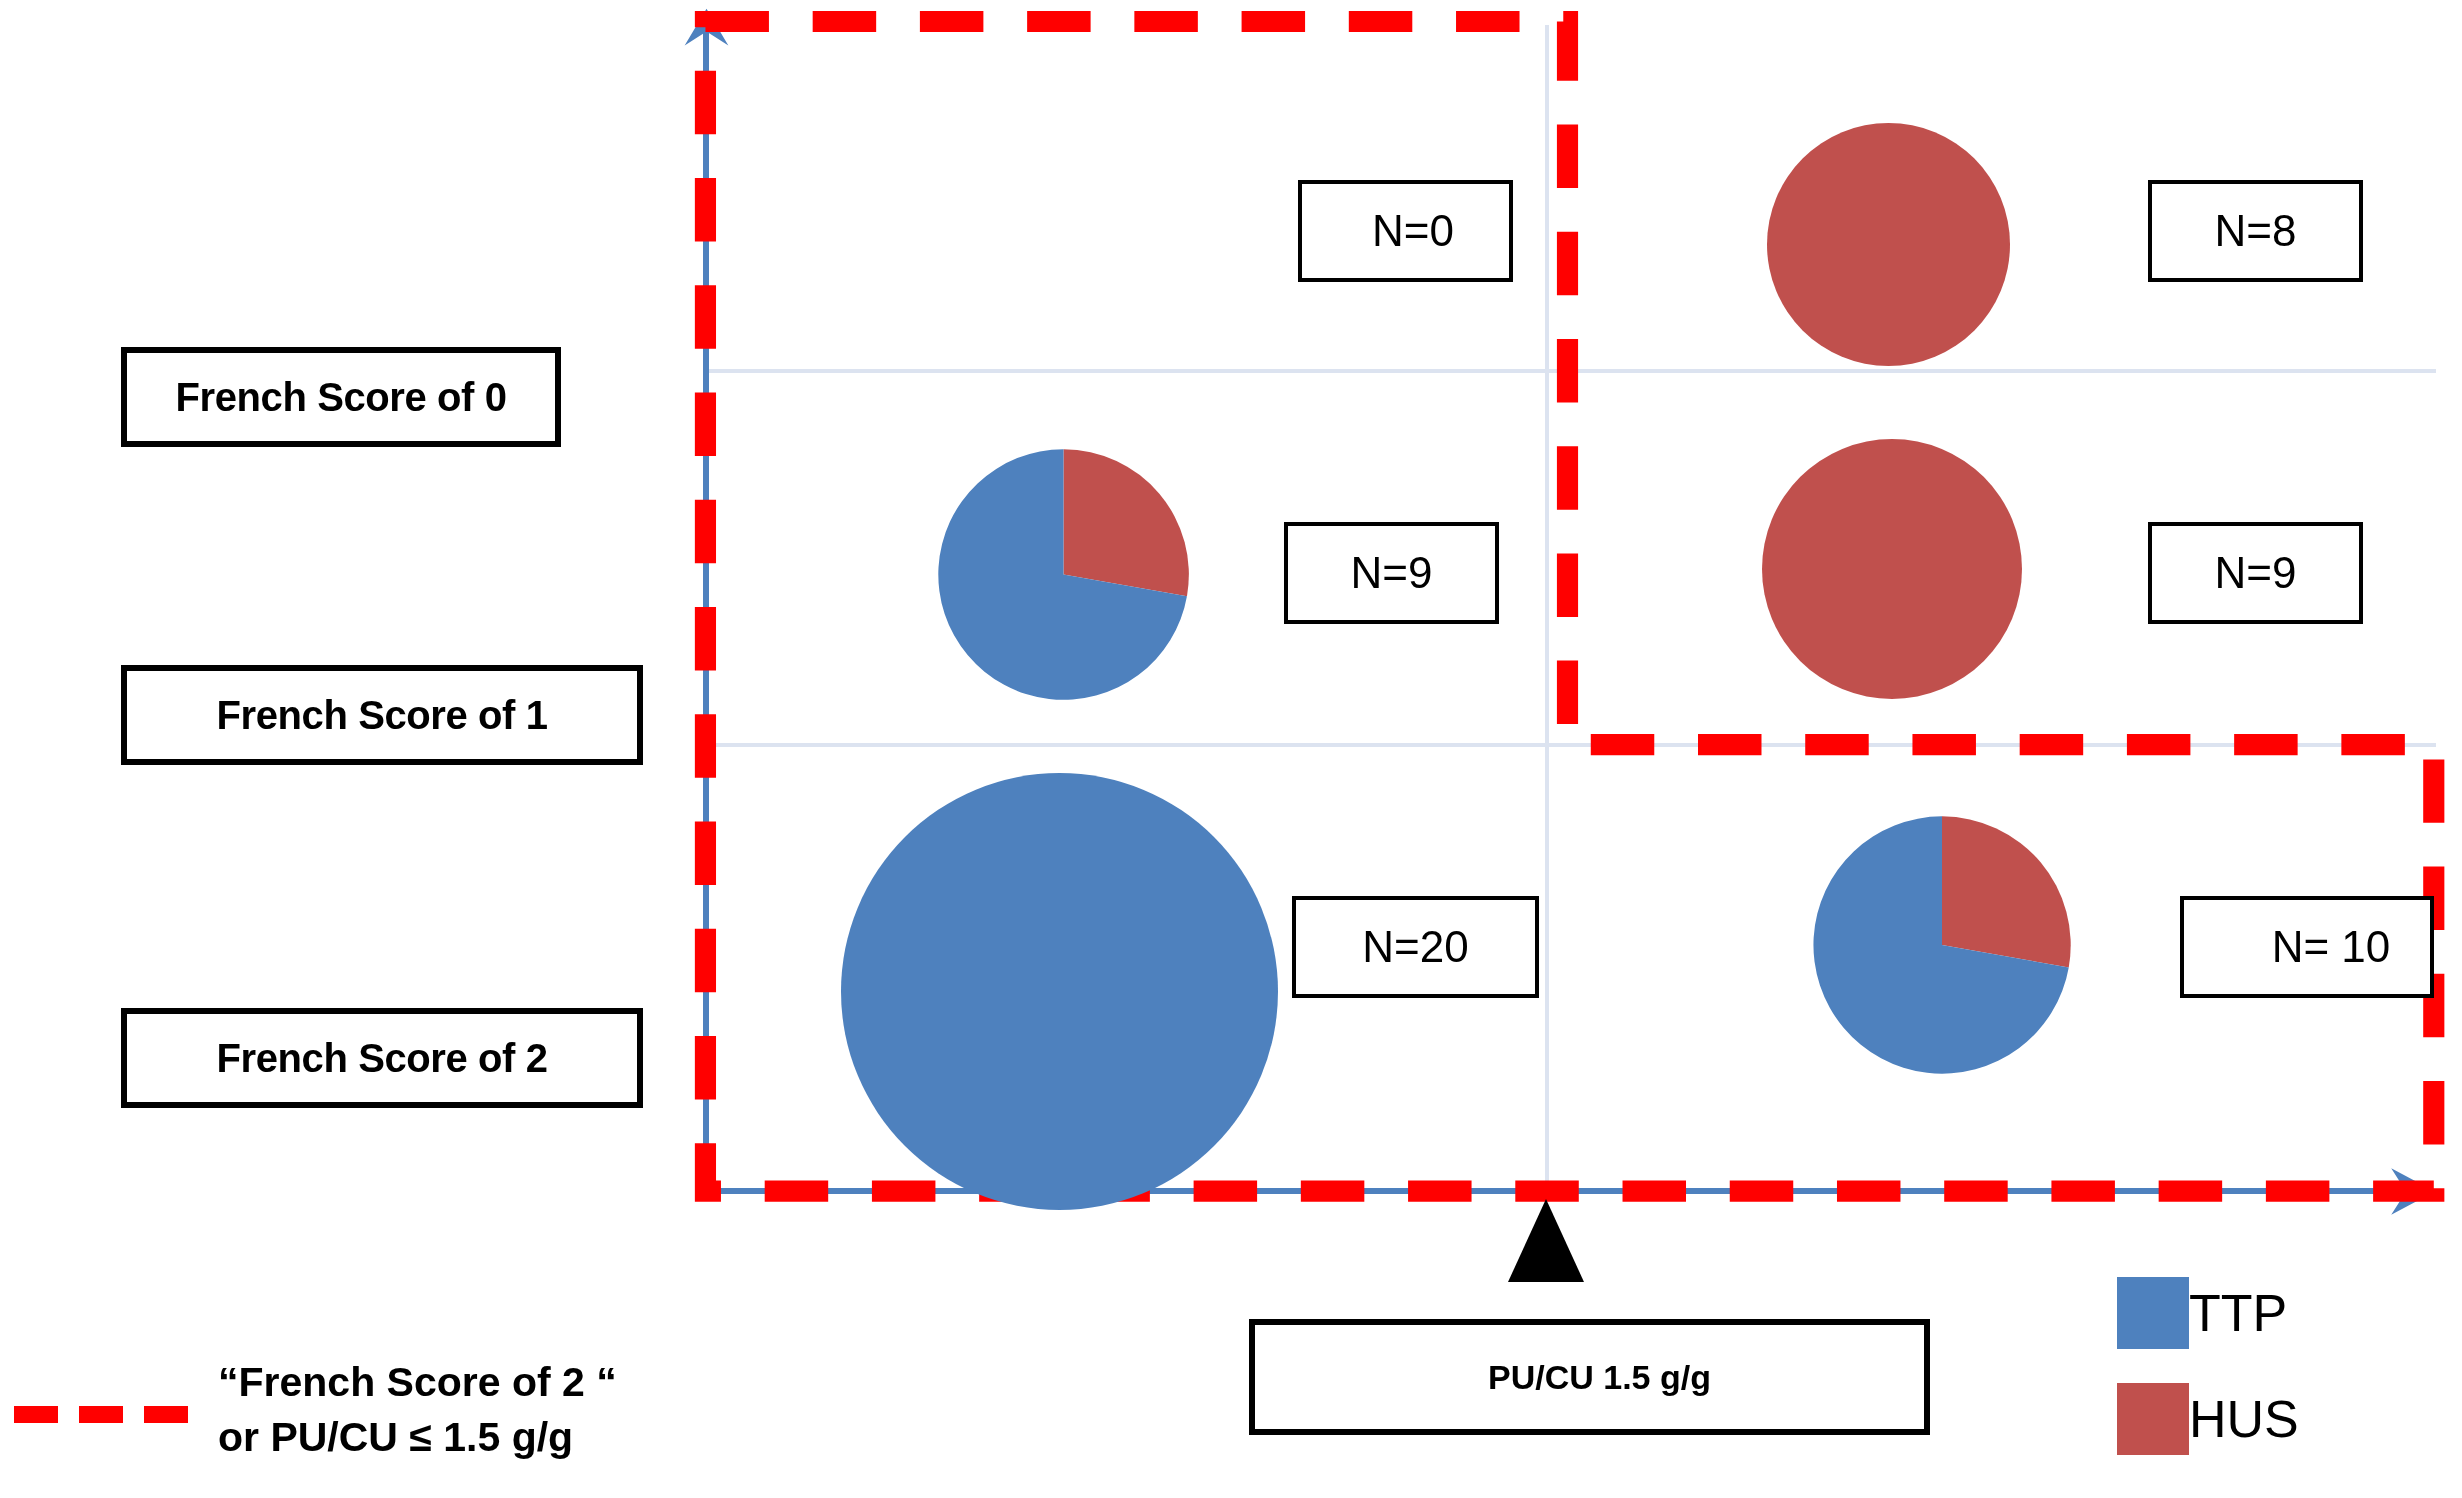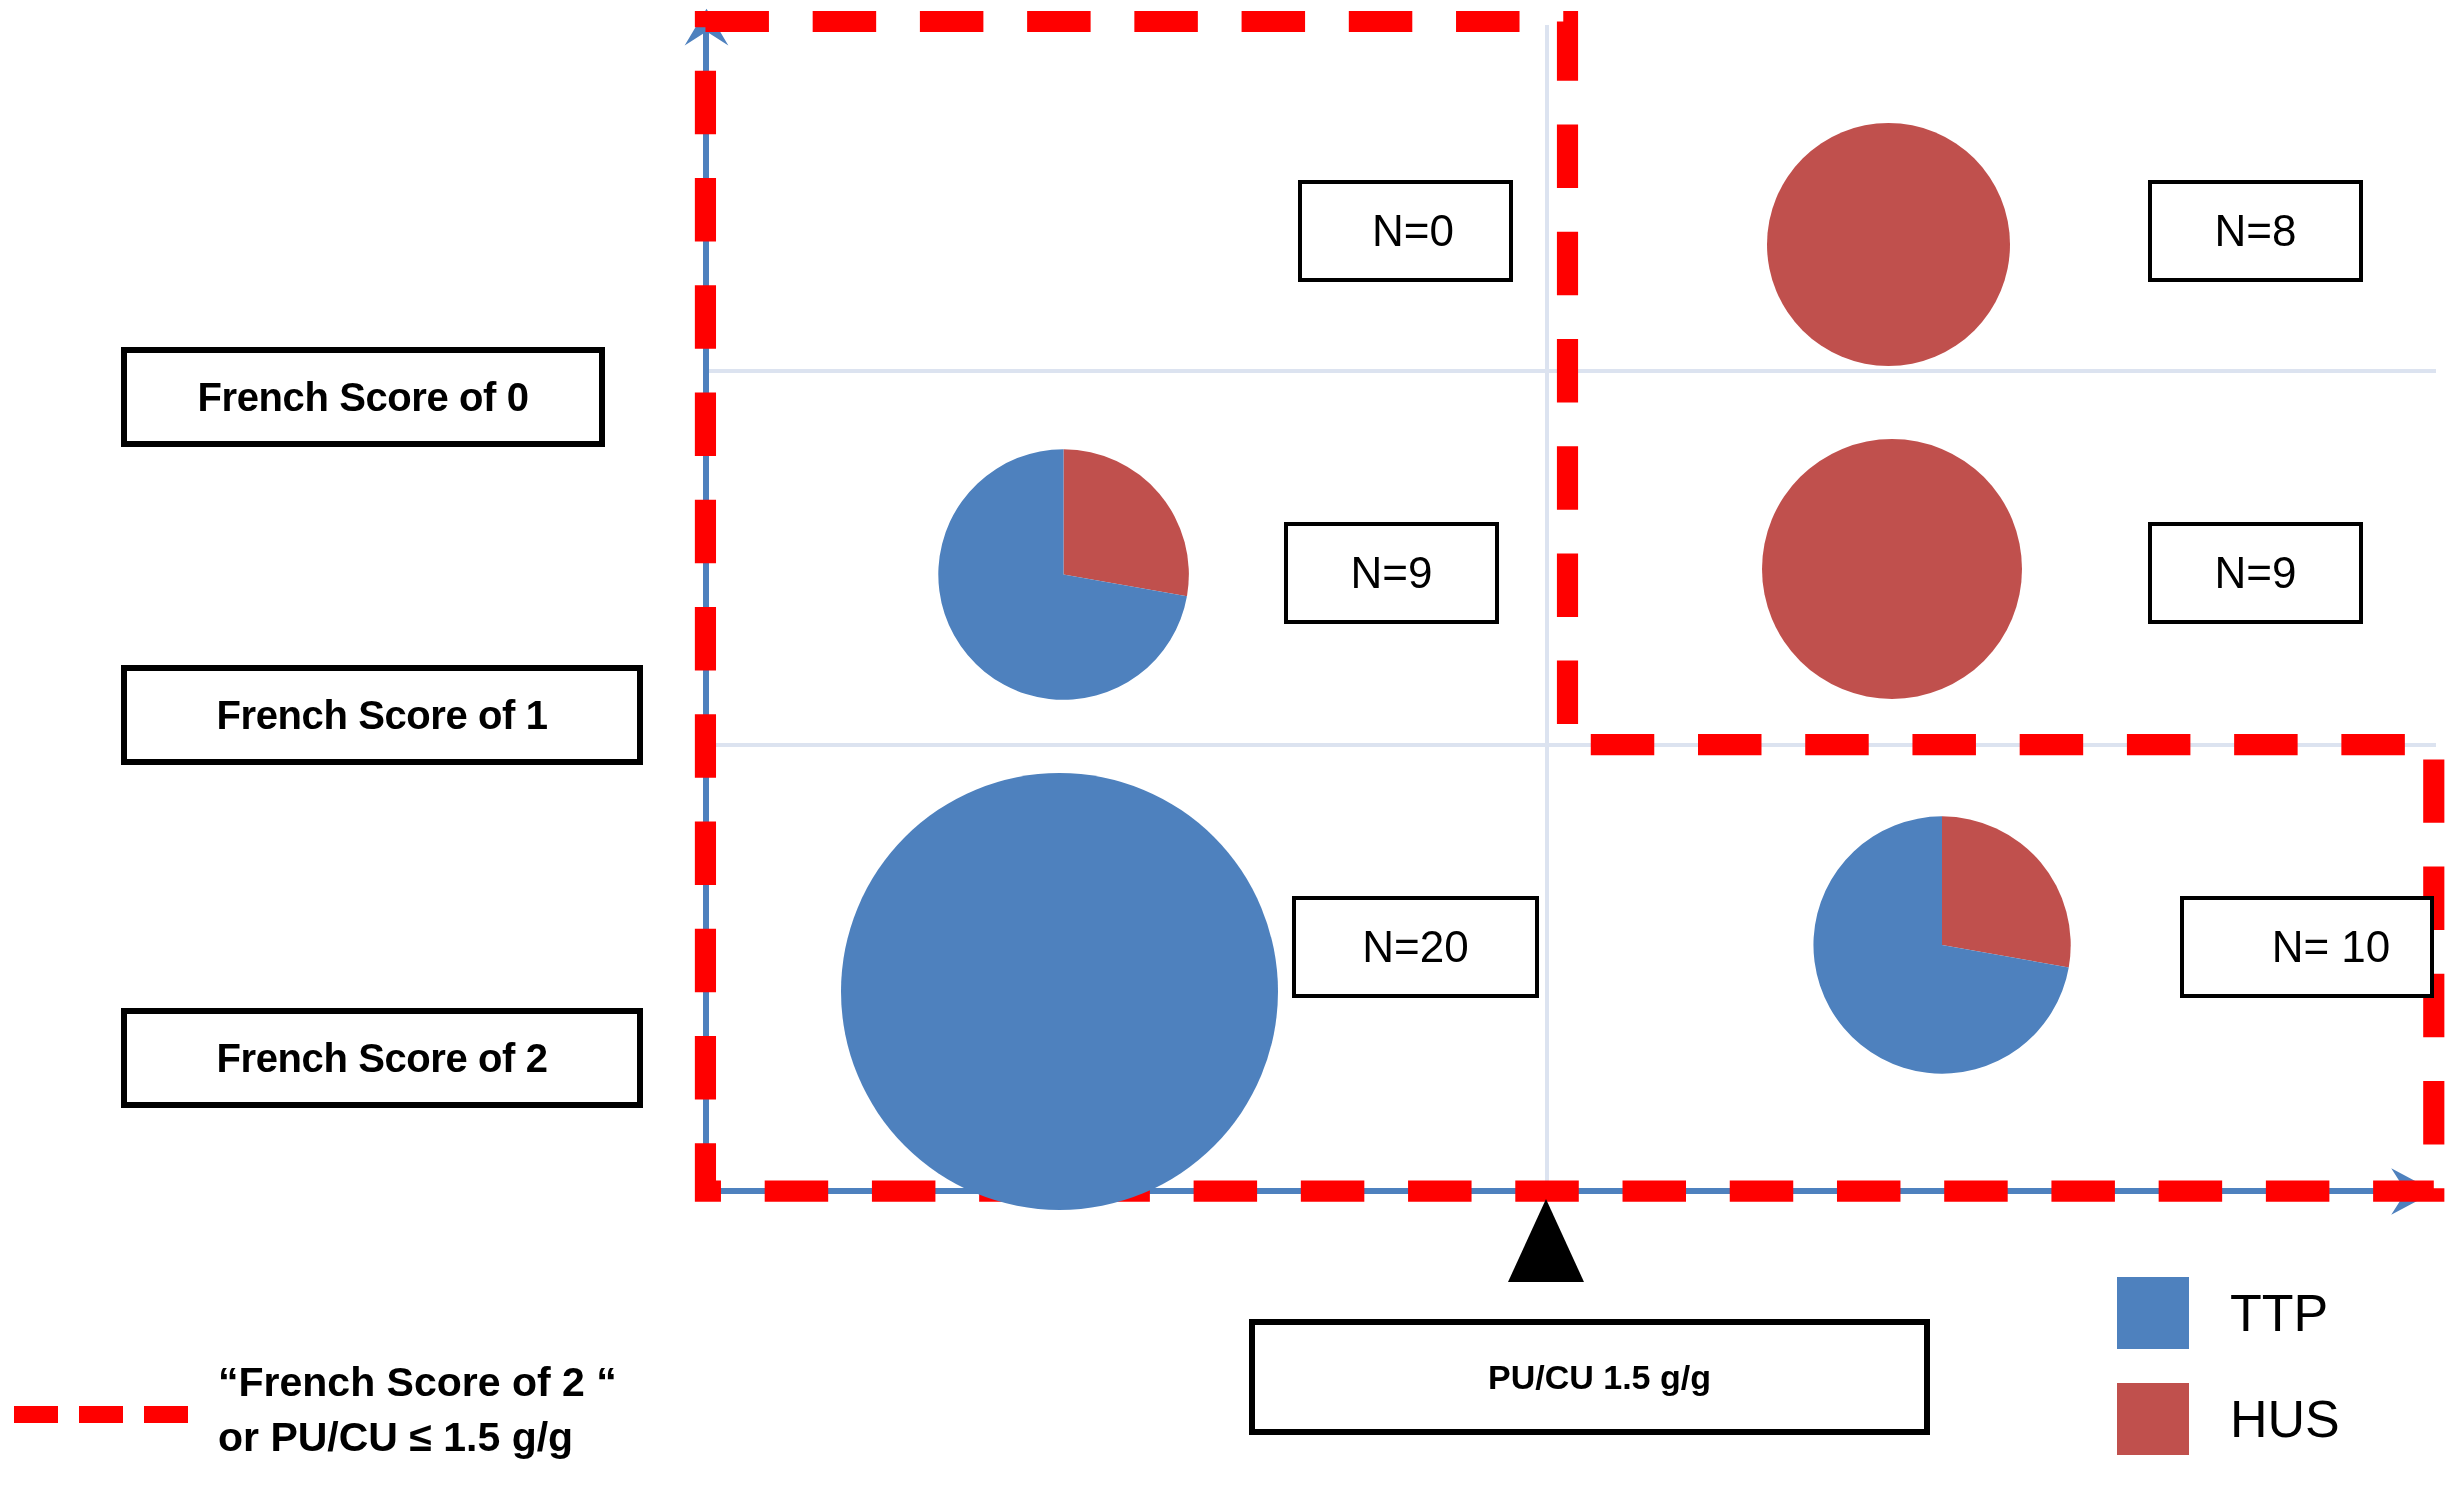--- a/index.html
+++ b/index.html
@@ -115,21 +115,20 @@
   .legend {
     position: absolute;
     left: 2117px; top: 1277px;
     display: flex;
     flex-direction: column;
     gap: 34px;
   }
   .legend-row {
     display: flex;
     align-items: center;
-    gap: 41px;
   }
   .legend-swatch { width: 72px; height: 72px; }
   .legend-text {
     font-size: 52px;
     color: #000000;
     line-height: 1;
   }
 
   
   .caption-wrap {
@@ -205,21 +204,21 @@
   <div class="n-box" style="left:2148px; top:180px; width:215px; height:102px;">N=8</div>
 
   <div class="n-box" style="left:1284px; top:522px; width:215px; height:102px;">N=9</div>
 
   <div class="n-box" style="left:2148px; top:522px; width:215px; height:102px;">N=9</div>
 
   <div class="n-box" style="left:1292px; top:896px; width:247px; height:102px;">N=20</div>
 
   <div class="n-box" style="left:2180px; top:896px; width:254px; height:102px;padding-left:48px;">N= 10</div>
 
-  <div class="score-label" style="left:121px; top:347px; width:484px; height:100px;">French Score of 0</div>
+  <div class="score-label" style="left:121px; top:347px; width:440px; height:100px;">French Score of 0</div>
 
   <div class="score-label" style="left:121px; top:665px; width:522px; height:100px;">French Score of 1</div>
 
   <div class="score-label" style="left:121px; top:1008px; width:522px; height:100px;">French Score of 2</div>
 
   <div class="tri-marker" style="left:1508px; top:1199px;"></div>
 
   <div class="pu-box" style="left:1249px; top:1319px; width:681px; height:116px;padding-left:20px;">PU/CU 1.5 g/g</div>
 
   <div class="legend">

